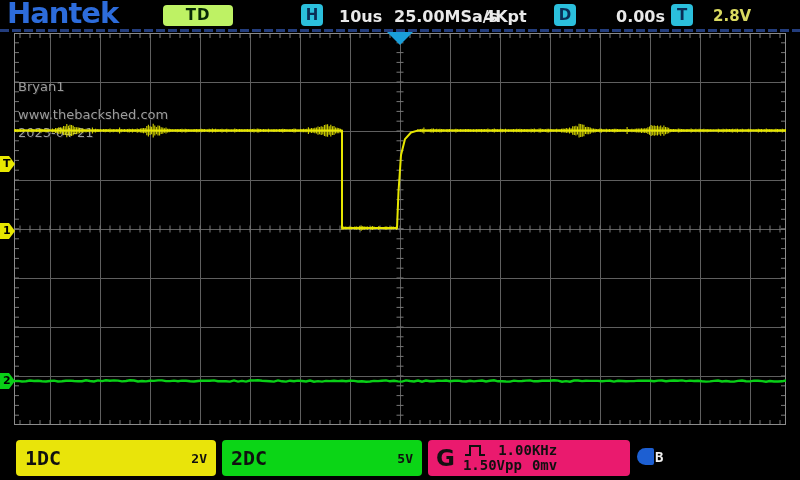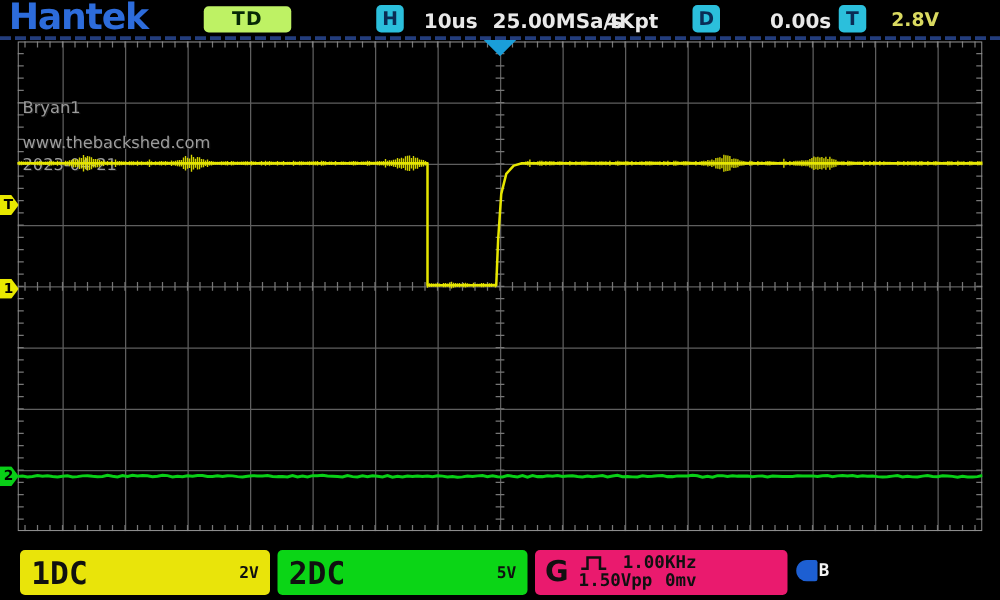--- a/index.html
+++ b/index.html
@@ -26,21 +26,21 @@
           font-weight:bold;line-height:16px;padding-left:3px;box-sizing:border-box;
           clip-path:polygon(0 0,9px 0,15px 8px,9px 16px,0 16px);}
   .marker.yellow{background:#e8e800;} .marker.green{background:#09cf17;}
   #trig-arrow{position:absolute;left:387px;top:32px;width:0;height:0;
       border-left:13px solid transparent;border-right:13px solid transparent;
       border-top:13px solid #1a9ed9;}
   
   .chbox{position:absolute;top:440px;height:36px;border-radius:4px;box-sizing:border-box;
          display:flex;align-items:center;justify-content:space-between;padding:0 9px;
          font-family:"DejaVu Sans Mono",monospace;font-weight:bold;color:#101010;}
-  .chbox .chlabel{font-size:25px;} .chbox .chscale{font-size:13px;}
+  .chbox .chlabel{font-size:20px;} .chbox .chscale{font-size:13px;}
   #ch1box{left:16px;width:200px;background:#e9e40a;}
   #ch2box{left:222px;width:200px;background:#0bd516;align-items:center;}
   #gbox{left:428px;width:202px;background:#ea1a6e;top:440px;height:36px;position:absolute;
         border-radius:4px;display:flex;align-items:center;gap:8px;padding:0 8px;
         box-sizing:border-box;color:#101010;}
   #gbox .glabel{font-size:23px;font-weight:bold;}
   .ginfo{display:flex;flex-direction:column;line-height:1.05;
          font-family:"DejaVu Sans Mono",monospace;font-weight:bold;font-size:14px;align-items:flex-end;}
   .ginfo .row{display:flex;align-items:center;gap:10px;}
   .usb{position:absolute;left:637px;top:448px;display:flex;align-items:center;}

